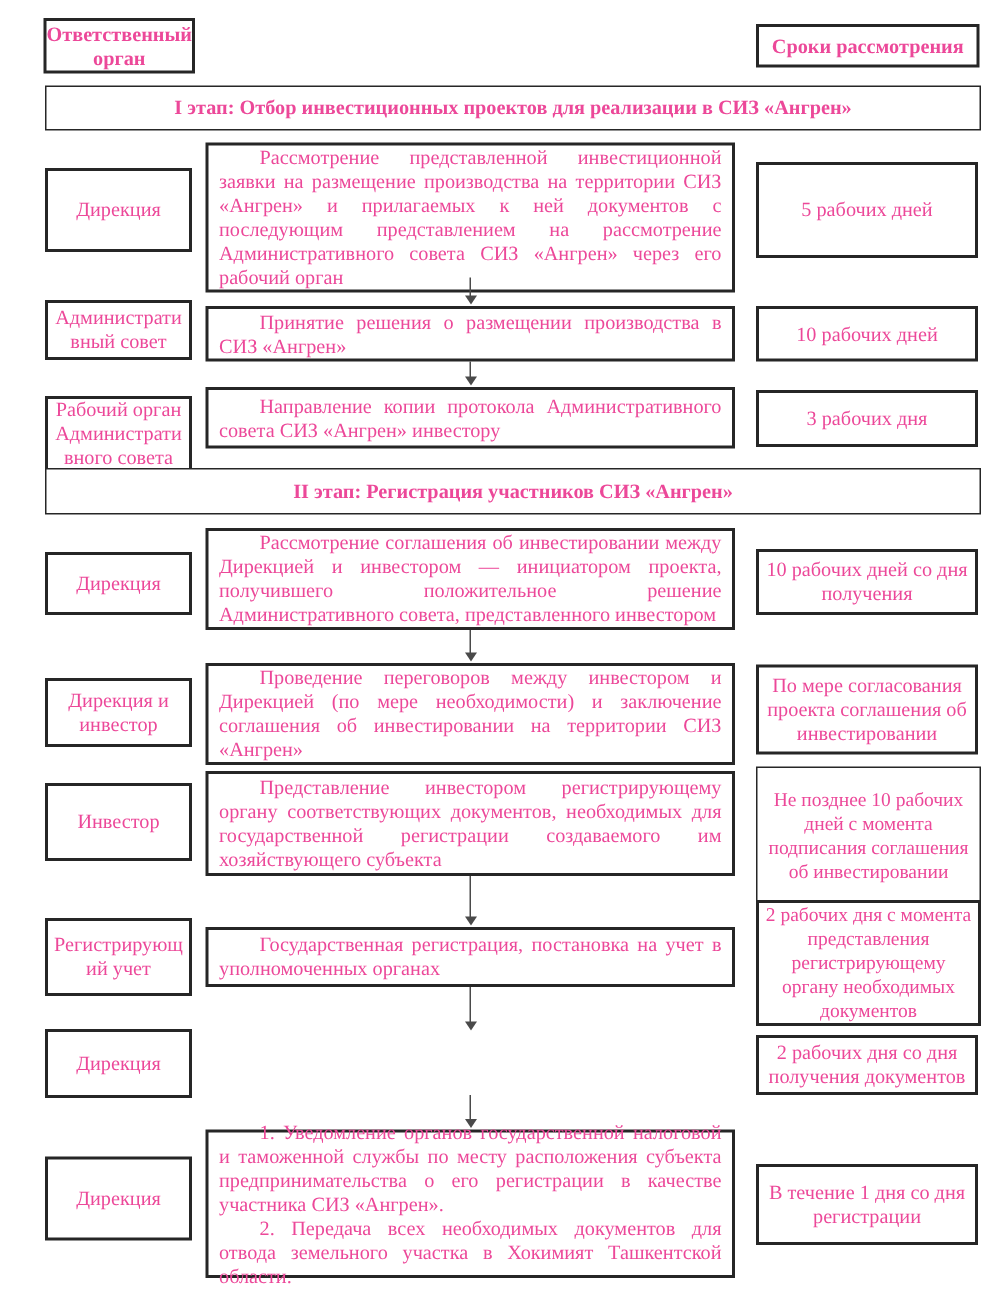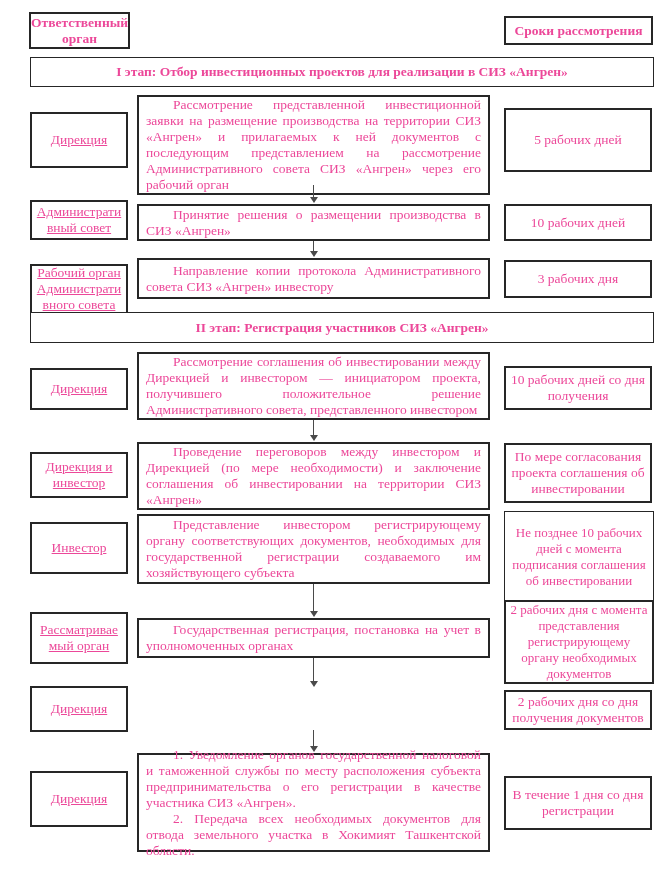--- a/index.html
+++ b/index.html
@@ -15,21 +15,21 @@
     background:#ffffff;
   }
   .hdr{font-weight:bold;}
   .hdr-org{border-width:2.5px;}
   .band{
     position:absolute;left:30px;width:624px;box-sizing:border-box;
     border:1.5px solid #262626;background:#ffffff;
     display:flex;align-items:center;justify-content:center;
     font-weight:bold;font-size:13.5px;text-align:center;padding:0 6px;
   }
-  .org{overflow-wrap:break-word;word-break:break-word;text-decoration:underline;}
+  .org{overflow-wrap:break-word;word-break:break-word;}
   .org > div{width:100%;}
   .q{justify-content:flex-start;padding:1px 7px;}
   .q .qt{width:100%;text-align:justify;text-indent:27px;}
   .q .qt p{margin:0;text-align:justify;text-indent:27px;}
   .term > div{width:100%;}
   .term-sm{font-size:13px;padding:1px 2px;}
   .term-thick{border-width:2.5px;}
   .term-thin{border-width:1.5px;}
   .arrow{position:absolute;left:308px;width:11px;}
   .arrow::before{
@@ -111,21 +111,21 @@
   </div>
   <div class="bx q" style="left:137px;top:514px;width:353px;height:70px">
     <div class="qt">Представление инвестором регистрирующему органу соответствующих документов, необходимых для государственной регистрации создаваемого им хозяйствующего субъекта</div>
   </div>
   <div class="bx term term-sm term-thin" style="left:504px;top:511px;width:150px;height:91px">
     <div>Не позднее 10 рабочих дней с момента подписания соглашения об инвестировании</div>
   </div>
   <div class="arrow" style="top:584px;height:33px"></div>
 
   <div class="bx org" style="left:30px;top:612px;width:98px;height:52px">
-    <div>Рассматриваемый орган</div>
+    <div>Регистрирующий учет</div>
   </div>
   <div class="bx q" style="left:137px;top:618px;width:353px;height:40px">
     <div class="qt">Государственная регистрация, постановка на учет в уполномоченных органах</div>
   </div>
   <div class="bx term term-sm term-thick" style="left:504px;top:600px;width:150px;height:84px">
     <div>2 рабочих дня с момента представления регистрирующему органу необходимых документов</div>
   </div>
   <div class="arrow" style="top:658px;height:29px"></div>
 
   <div class="bx org" style="left:30px;top:686px;width:98px;height:46px">

